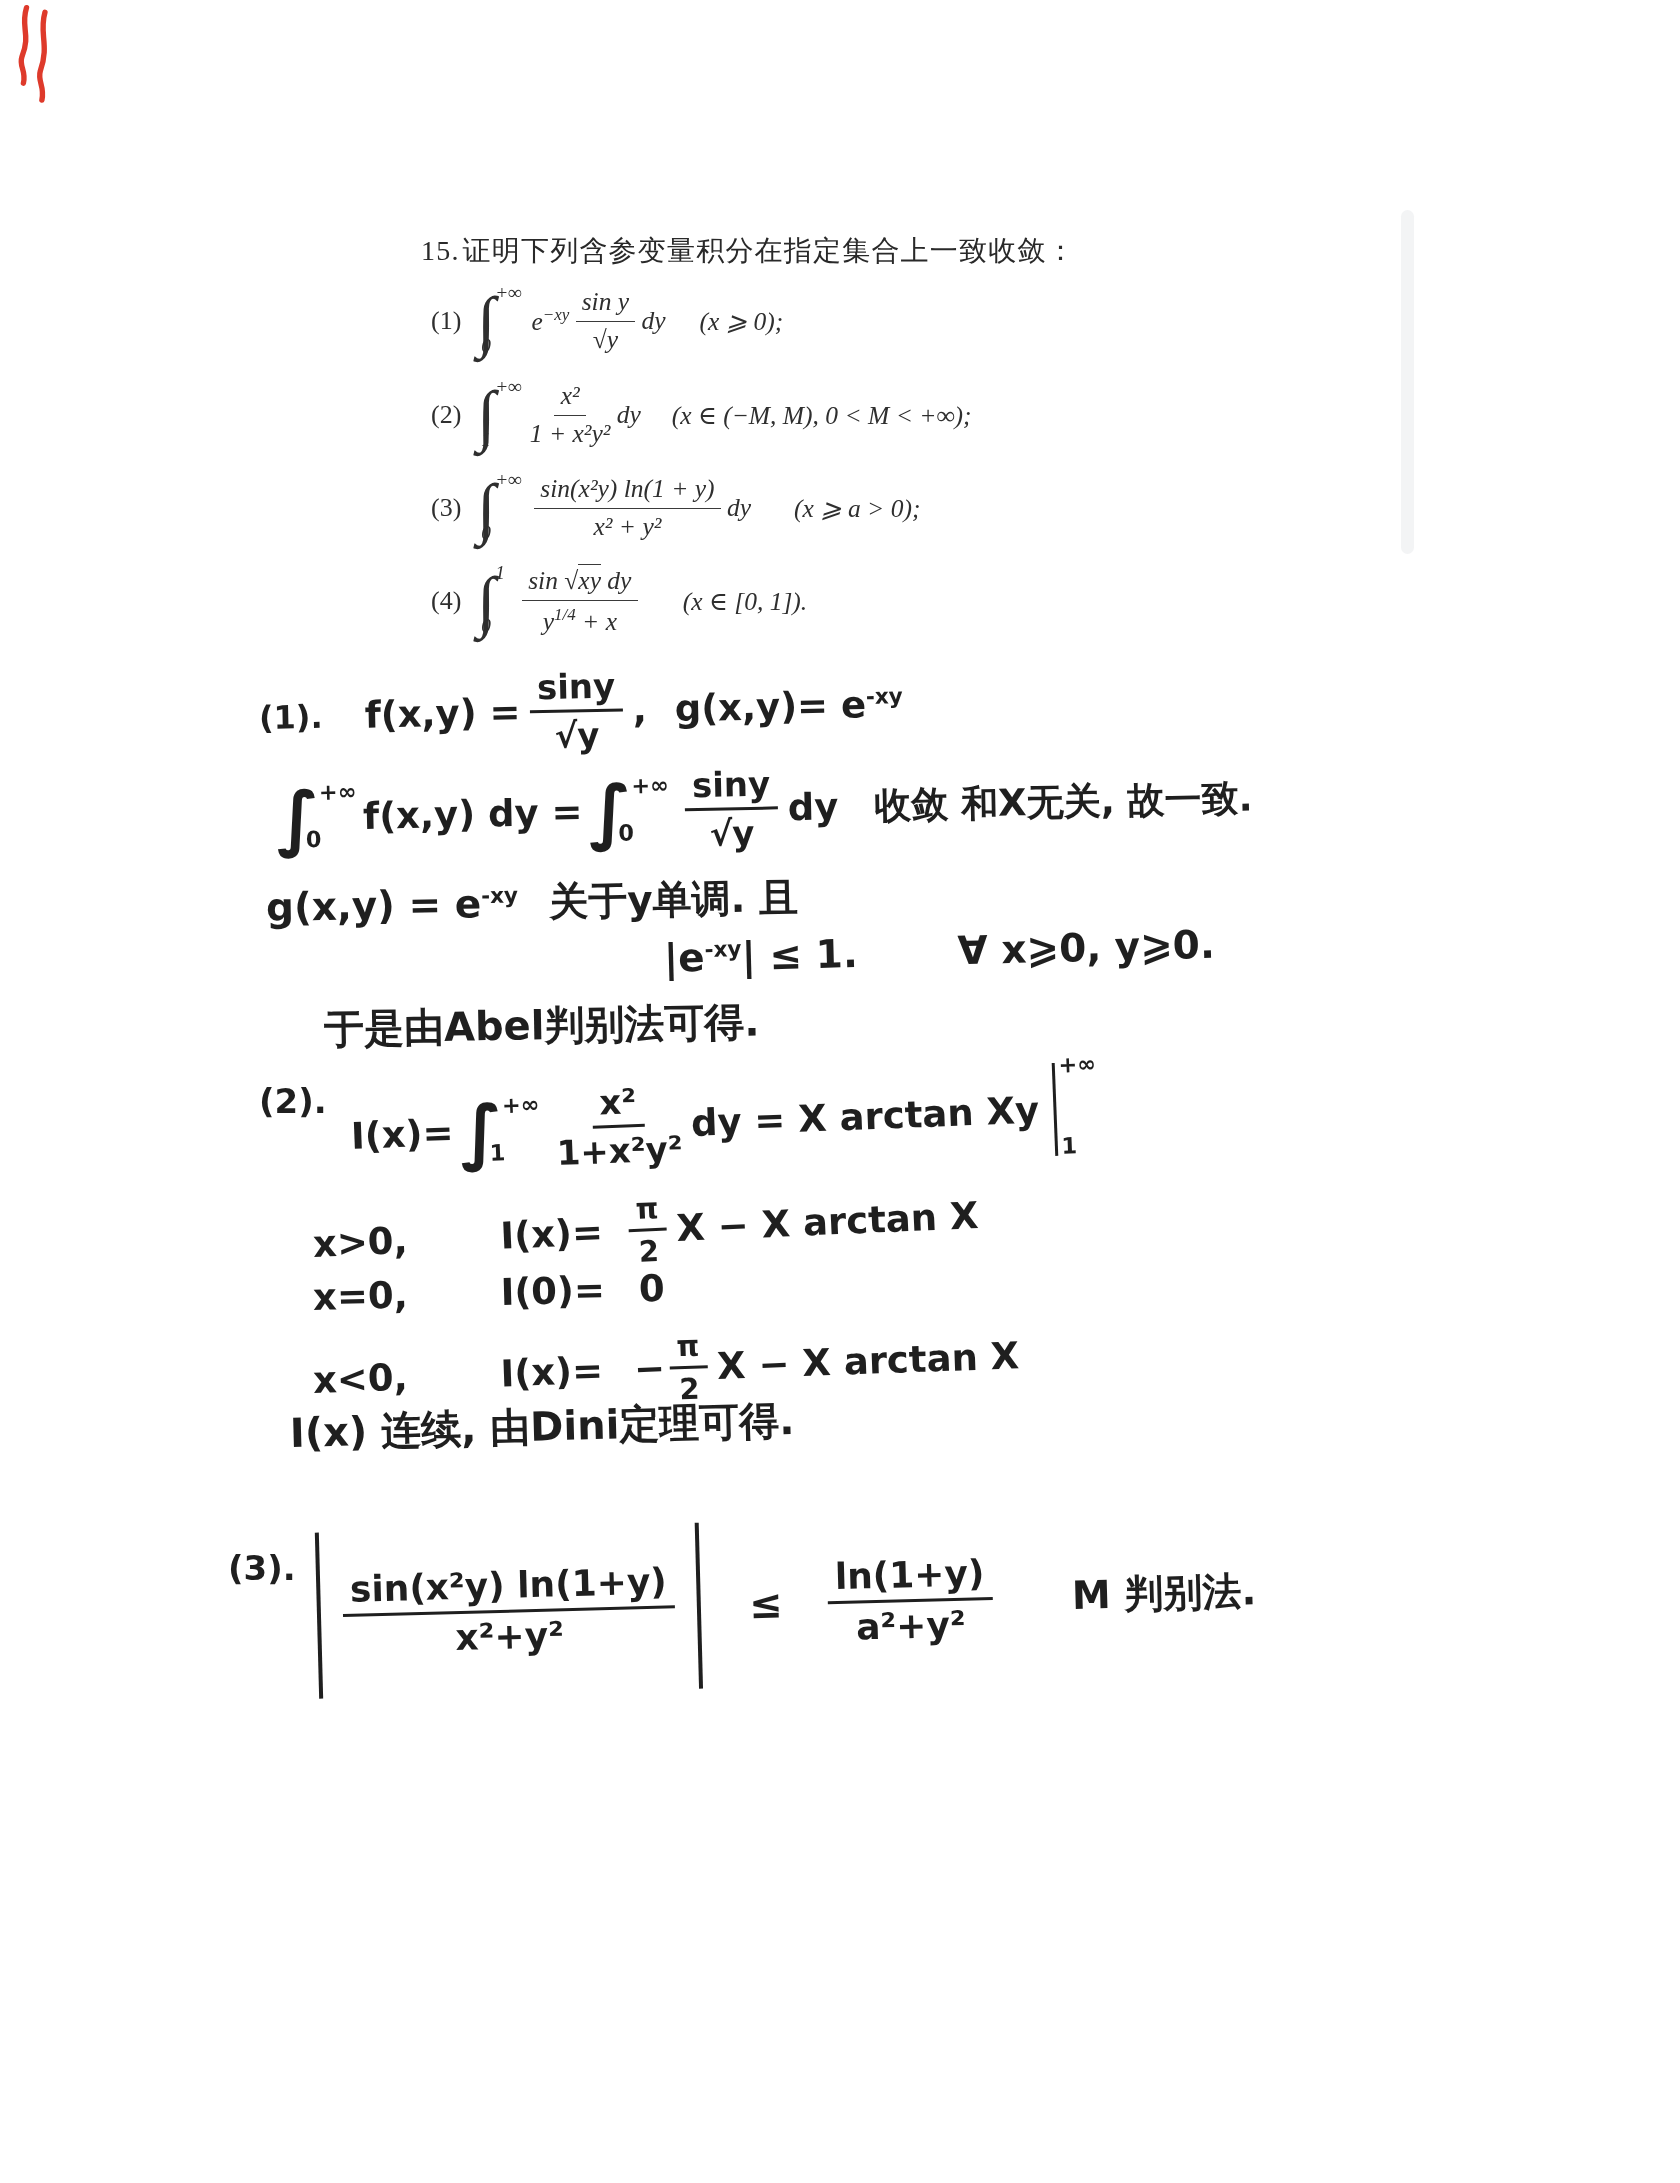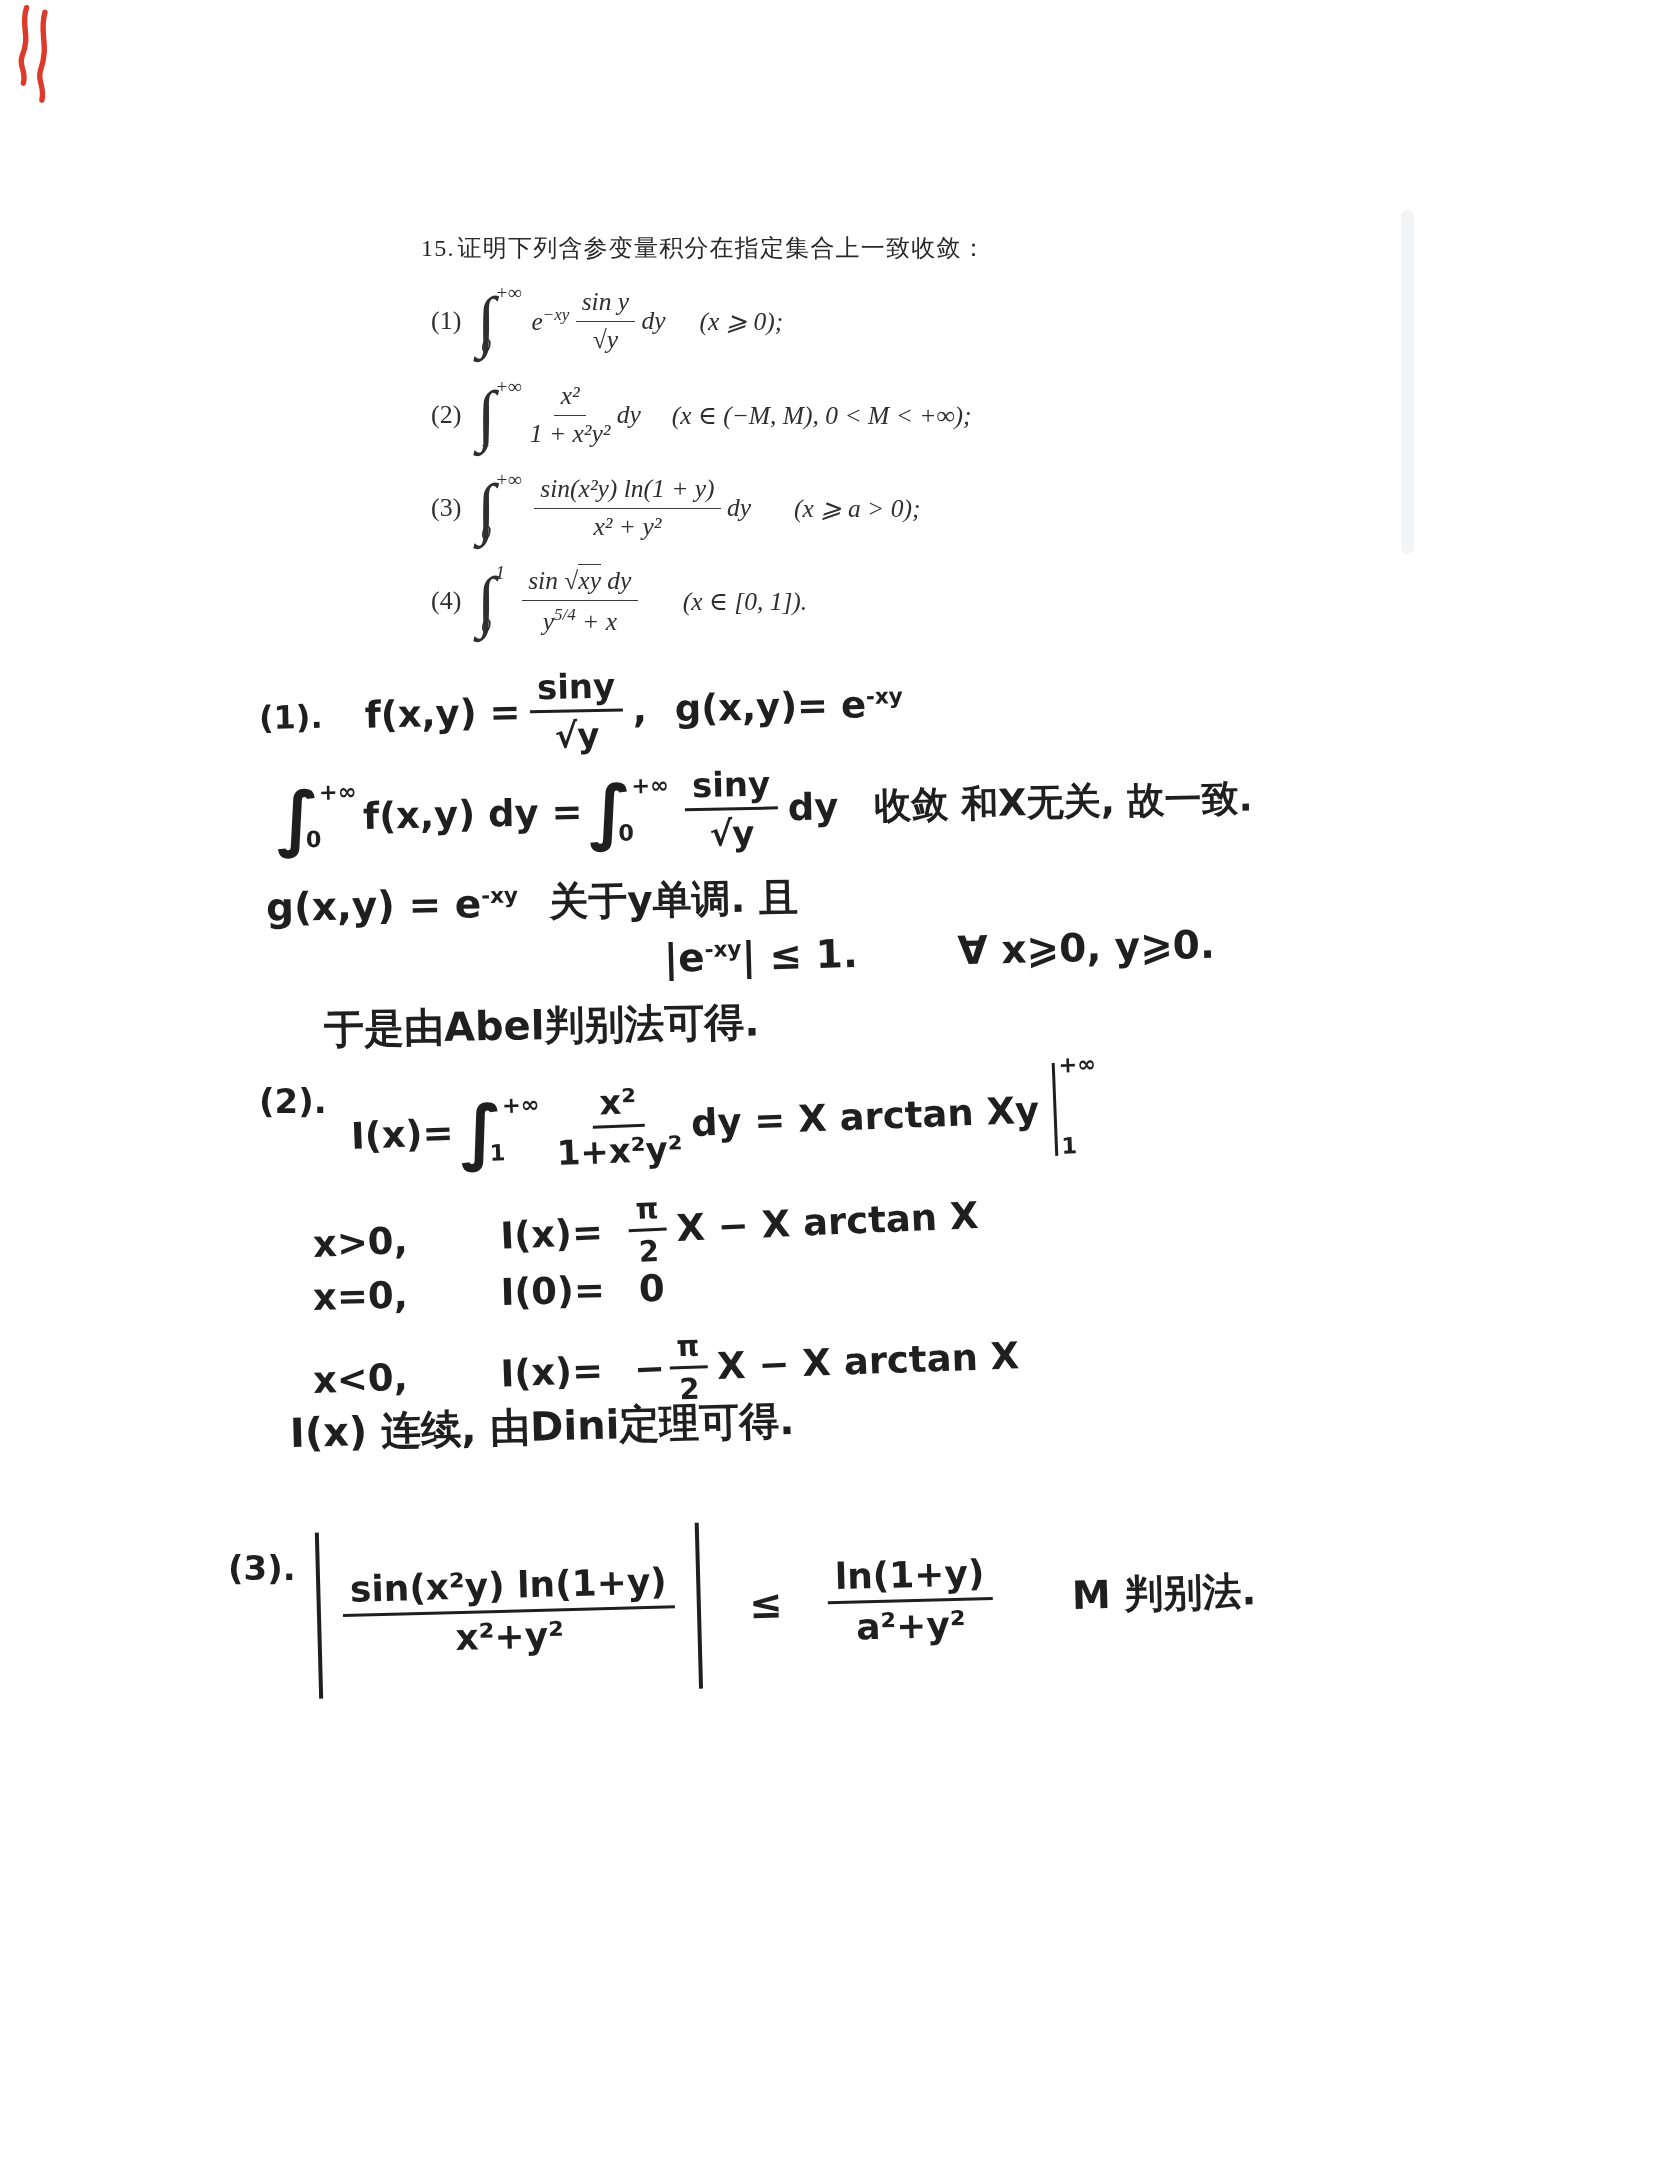--- a/index.html
+++ b/index.html
@@ -1,21 +1,21 @@
 <!DOCTYPE html>
 <html style="font-size:12.4px"><head>
 <meta charset="utf-8">
 <style>
   html,body{margin:0;padding:0;background:#ffffff;}
   .page{position:relative;width:1681px;height:2183px;background:#ffffff;overflow:hidden;}
 
   
   .printed{font-family:"Liberation Serif","DejaVu Serif",serif;color:#2f2f2f;}
   .prow{position:absolute;display:flex;align-items:center;white-space:nowrap;}
-  .ptitle{font-size:24px;letter-spacing:1.2px;color:#292929;}
+  .ptitle{font-size:28px;letter-spacing:1.2px;color:#292929;}
   .plabel{font-size:26px;margin-right:15.4px;}
   .pint{display:inline-flex;align-items:stretch;height:82px;}
   .pint-sign{font-size:68px;line-height:82px;}
   .pint-lims{display:flex;flex-direction:column;justify-content:space-between;font-size:19.3px;font-style:italic;padding:2.3px 0 5.4px;}
   .pint-lo{margin-left:-14px;}
   .pmath{font-style:italic;font-size:25.5px;}
   .pfrac{display:inline-flex;flex-direction:column;align-items:center;font-size:25.5px;font-style:italic;margin:0 6.2px;}
   .pfrac .fnum{padding:0 6.2px 3.9px;border-bottom:1.5px solid #3a3a3a;}
   .pfrac .fden{padding-top:3.9px;}
   sup.psup{font-size:17px;font-style:italic;}
@@ -115,21 +115,21 @@
     <span class="plabel">(4)</span>
     <span class="pint">
       <span class="pint-sign">∫</span>
       <span class="pint-lims">
         <span class="pint-up">1</span>
         <span class="pint-lo">0</span>
       </span>
     </span>
     <span class="pfrac" style="margin-left:17px;">
       <span class="fnum"><span>sin √</span><span class="over">xy</span><span> dy</span></span>
-      <span class="fden"><span>y</span><sup class="psup">5/4</sup><span> + x</span></span>
+      <span class="fden"><span>y</span><sup class="psup">1/4</sup><span> + x</span></span>
     </span>
     <span class="pcond" style="margin-left:39px;">(x ∈ [0, 1]).</span>
   </div>
 
   <div class="hrow hw" style="left:259px;top:673px;transform:rotate(-1.2deg);">
     <span style="font-size:32px;margin-right:42px;">(1).</span>
     <span>f(x,y) =</span>
     <span class="hfrac">
       <span class="fnum">siny</span>
       <span class="fden">√y</span>

